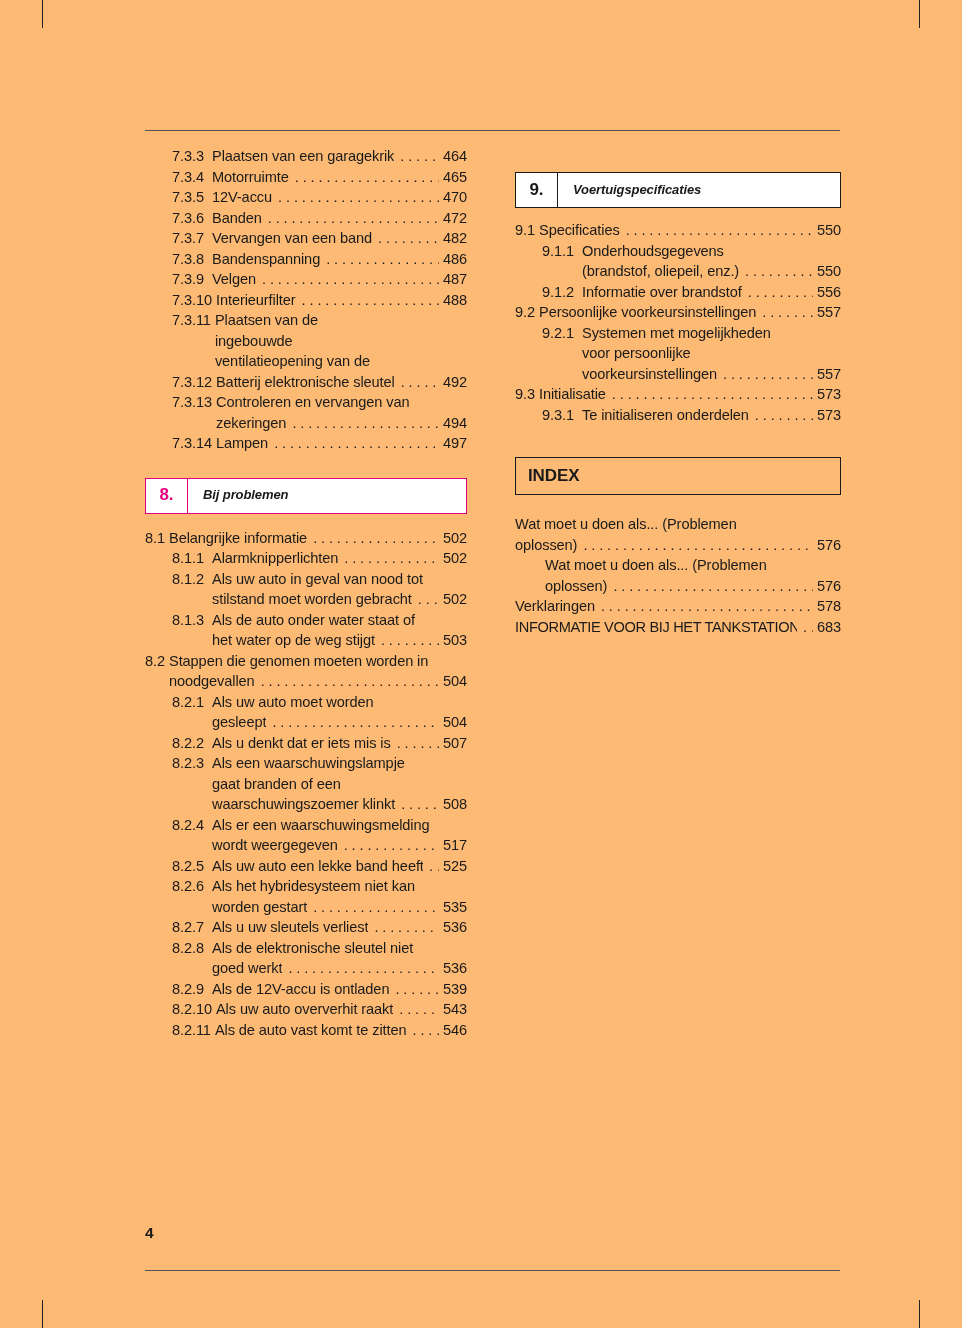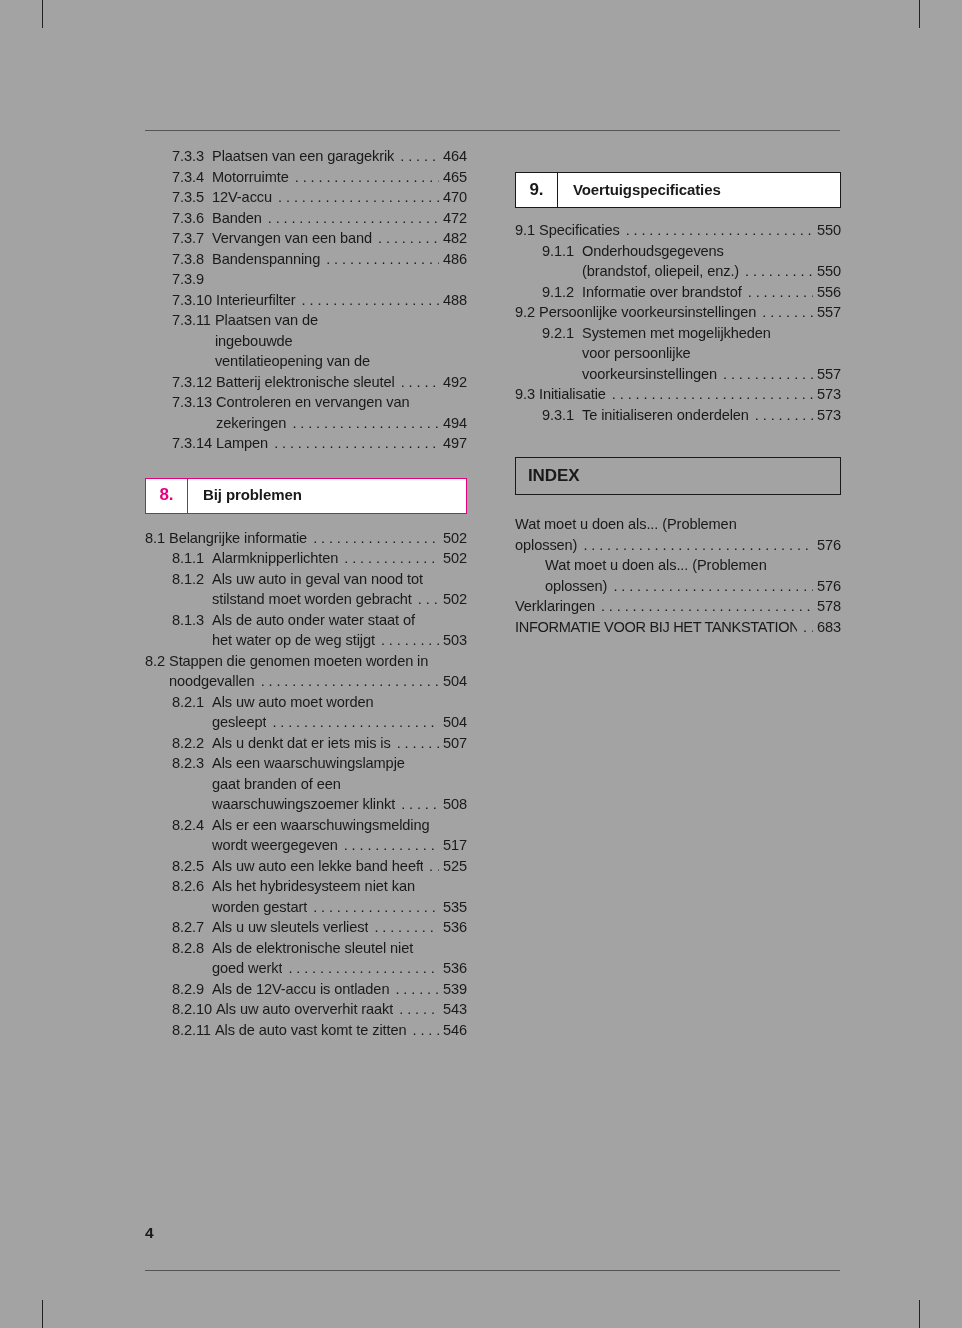--- a/index.html
+++ b/index.html
@@ -1,18 +1,18 @@
 <!DOCTYPE html>
 <html style="--accent: #e4007c;"><head>
 <meta charset="utf-8">
 <style>
   * { margin:0; padding:0; box-sizing:border-box; }
   html,body { background:#ffffff; }
   body { font-family:"Liberation Sans", sans-serif; color:#1a1a1a; }
-  .page { position:relative; width:962px; height:1328px; background:#a3a3a3; overflow:hidden; }
+  .page { position:relative; width:962px; height:1328px; background:#fdba74; overflow:hidden; }
 
   .crop-mark { position:absolute; width:1px; height:28px; background:#222; }
   .crop-tl { left:42px;  top:0; }
   .crop-tr { left:919px; top:0; }
   .crop-bl { left:42px;  top:1300px; }
   .crop-br { left:919px; top:1300px; }
 
   .rule { position:absolute; left:145px; width:695px; height:1px; background:#555; }
   .rule-top { top:130px; }
   .rule-bottom { top:1270px; }
@@ -34,21 +34,21 @@
   .lastline .leader { flex:1 1 10px; min-width:8px; overflow:hidden; white-space:nowrap; margin:0 4px 0 6px; }
   .lastline .leader::after { content:". . . . . . . . . . . . . . . . . . . . . . . . . . . . . . . . . . . . . . . . . . . . . ."; }
   .lastline .pagenum { flex:0 0 auto; text-align:right; min-width:24px; }
   .entry.tight .text { letter-spacing:-0.35px; }
 
   
   .section-box { display:flex; align-items:stretch; border:1.5px solid #1a1a1a; height:36px; background:#fff; }
   .section-box .sec-num { flex:0 0 42px; display:flex; align-items:center; justify-content:center;
                           font-weight:bold; font-size:17px; border-right:1.5px solid #1a1a1a; }
   .section-box .sec-title { flex:1 1 auto; display:flex; align-items:center; padding-left:15px;
-                            font-weight:bold; font-size:15px; color:#1a1a1a; }
+                            font-weight:bold; font-size:13px; color:#1a1a1a;font-style:italic; }
   .section-box.magenta { border-color:var(--accent); }
   .section-box.magenta .sec-num { color:var(--accent); border-right-color:var(--accent); }
 
   .index-box { display:flex; align-items:center; border:1.5px solid #1a1a1a; height:38px; padding-left:12px;
                font-weight:bold; font-size:17px; }
 
   .box8 { margin-top:24px; }
   .entries8 { margin-top:14px; }
   .entries9 { margin-top:12px; }
   .index-box { margin-top:32px; }
@@ -126,20 +126,27 @@
           <div class="content">
             <div class="lastline">
               <span class="text">Bandenspanning</span>
               <span class="leader"></span>
               <span class="pagenum">486</span>
             </div>
           </div>
         </div>
         <div class="entry level2">
           <span class="num">7.3.9</span>
+          <div class="content">
+            <div class="lastline">
+              <span class="text">Velgen</span>
+              <span class="leader"></span>
+              <span class="pagenum">487</span>
+            </div>
+          </div>
         </div>
         <div class="entry level2">
           <span class="num">7.3.10</span>
           <div class="content">
             <div class="lastline">
               <span class="text">Interieurfilter</span>
               <span class="leader"></span>
               <span class="pagenum">488</span>
             </div>
           </div>

